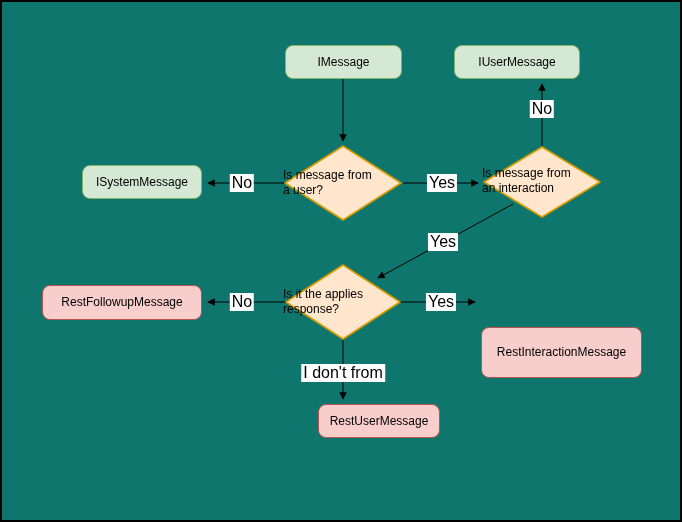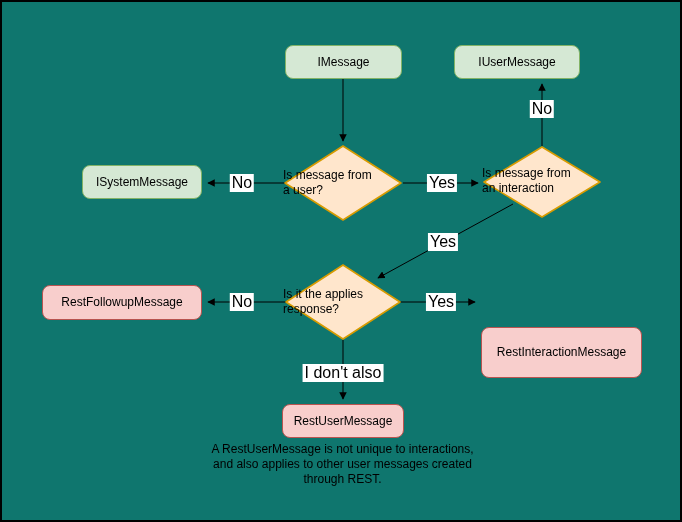--- a/index.html
+++ b/index.html
@@ -103,36 +103,33 @@
   </div>
   <div class="node" id="n-isystemmessage" style="background-color: rgb(213, 232, 212); border-color: rgb(130, 179, 102);">
     <span>ISystemMessage</span>
   </div>
   <div class="node" id="n-restfollowup" style="background-color: rgb(248, 206, 204); border-color: rgb(184, 84, 80);">
     <span>RestFollowupMessage</span>
   </div>
   <div class="node" id="n-restinteraction" style="background-color: rgb(248, 206, 204); border-color: rgb(184, 84, 80);">
     <span>RestInteractionMessage</span>
   </div>
-  <div class="node" id="n-restuser" style="background-color: rgb(248, 206, 204); border-color: rgb(184, 84, 80);">
+  <div class="node" id="n-restuser" style="background-color: rgb(248, 206, 204); border-color: rgb(184, 84, 80); margin-left: 36px;">
     <span>RestUserMessage</span>
   </div>
 
   <div class="dlabel" id="dl-user">Is message from
 a user?</div>
   <div class="dlabel" id="dl-interaction">Is message from
 an interaction</div>
   <div class="dlabel" id="dl-initial">Is it the applies
 response?</div>
 
   <span class="elabel" id="el-user-no">No</span>
   <span class="elabel" id="el-user-yes">Yes</span>
   <span class="elabel" id="el-interaction-no">No</span>
   <span class="elabel" id="el-interaction-yes">Yes</span>
   <span class="elabel" id="el-initial-no">No</span>
   <span class="elabel" id="el-initial-yes">Yes</span>
-  <span class="elabel" id="el-initial-unknown">I don't also</span>
+  <span class="elabel" id="el-initial-unknown">I don't from</span>
 
-  <div class="note" id="note-rest">A RestUserMessage is not unique to interactions,
-and also applies to other user messages created
-through REST.</div>
 
 </div>
 
 </body></html>

